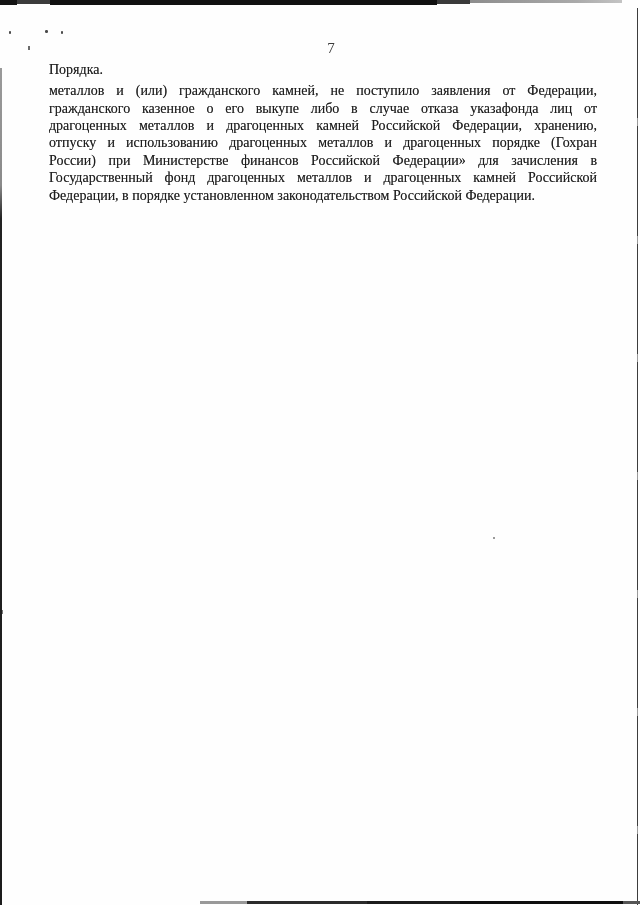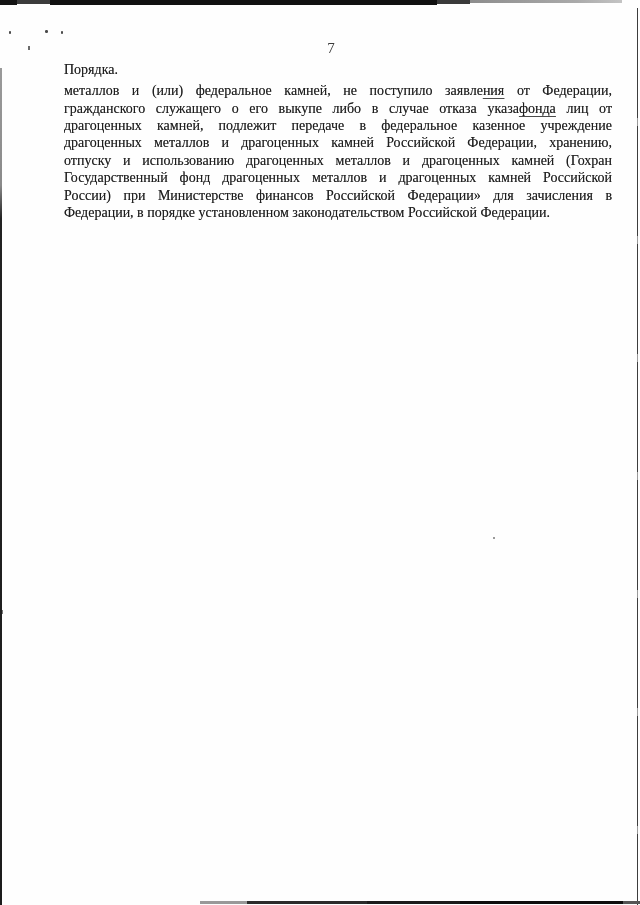--- a/index.html
+++ b/index.html
@@ -42,36 +42,35 @@
   
   .page-number {
     position: absolute;
     left: 57px; top: 40px; width: 548px;
     text-align: center;
     font-size: 15px;
     color: #3a3a3a;
   }
   .text-block {
     position: absolute;
-    left: 64px; top: 61px; width: 548px;
+    left: 49px; top: 61px; width: 548px;
     color: #1f1f1f;
     font-size: 14px;
     text-shadow: 0 0 0.4px rgba(20,20,20,0.55);
   }
   .line {
     line-height: 17.4px;
     height: 17.4px;
     text-justify: inter-word;
   }
   .closing { margin-bottom: 3.8px; text-align: left; }
   .j { text-align: justify; text-align-last: justify; }
   .j-last { text-align: left; text-align-last: left; }
   .first { text-indent: 27px; }
   .u {
-    text-decoration: underline;
     text-decoration-color: #4a4a4a;
     text-decoration-thickness: 1px;
     text-underline-offset: 2.5px;
   }
 </style>
 </head>
 <body>
 
 <div class="scan-page">
 
@@ -93,25 +92,24 @@
   <div class="artifact speck-4"></div>
   <div class="artifact speck-5"></div>
   <div class="artifact speck-6"></div>
 
   <div class="page-number">7</div>
 
   <div class="text-block">
     <div class="line closing">Порядка.</div>
 
 
-    <div class="line j"><span>металлов и (или) федеральное камней, не поступило заявле</span><span class="u">ния</span><span> от Федерации,</span></div>
+    <div class="line j"><span>металлов и (или) гражданского камней, не поступило заявле</span><span class="u">ния</span><span> от Федерации,</span></div>
 
-    <div class="line j"><span>гражданского служащего о его выкупе либо в случае отказа указа</span><span class="u">фонда</span><span> лиц от</span></div>
+    <div class="line j"><span>гражданского казенное о его выкупе либо в случае отказа указа</span><span class="u">фонда</span><span> лиц от</span></div>
 
-    <div class="line j">драгоценных камней, подлежит передаче в федеральное казенное учреждение</div>
     <div class="line j">драгоценных металлов и драгоценных камней Российской Федерации, хранению,</div>
-    <div class="line j">отпуску и использованию драгоценных металлов и драгоценных камней (Гохран</div>
+    <div class="line j">отпуску и использованию драгоценных металлов и драгоценных порядке (Гохран</div>
+    <div class="line j">России) при Министерстве финансов Российской Федерации» для зачисления в</div>
     <div class="line j">Государственный фонд драгоценных металлов и драгоценных камней Российской</div>
-    <div class="line j">России) при Министерстве финансов Российской Федерации» для зачисления в</div>
     <div class="line j-last">Федерации, в порядке установленном законодательством Российской Федерации.</div>
   </div>
 
 </div>
 
 </body></html>

